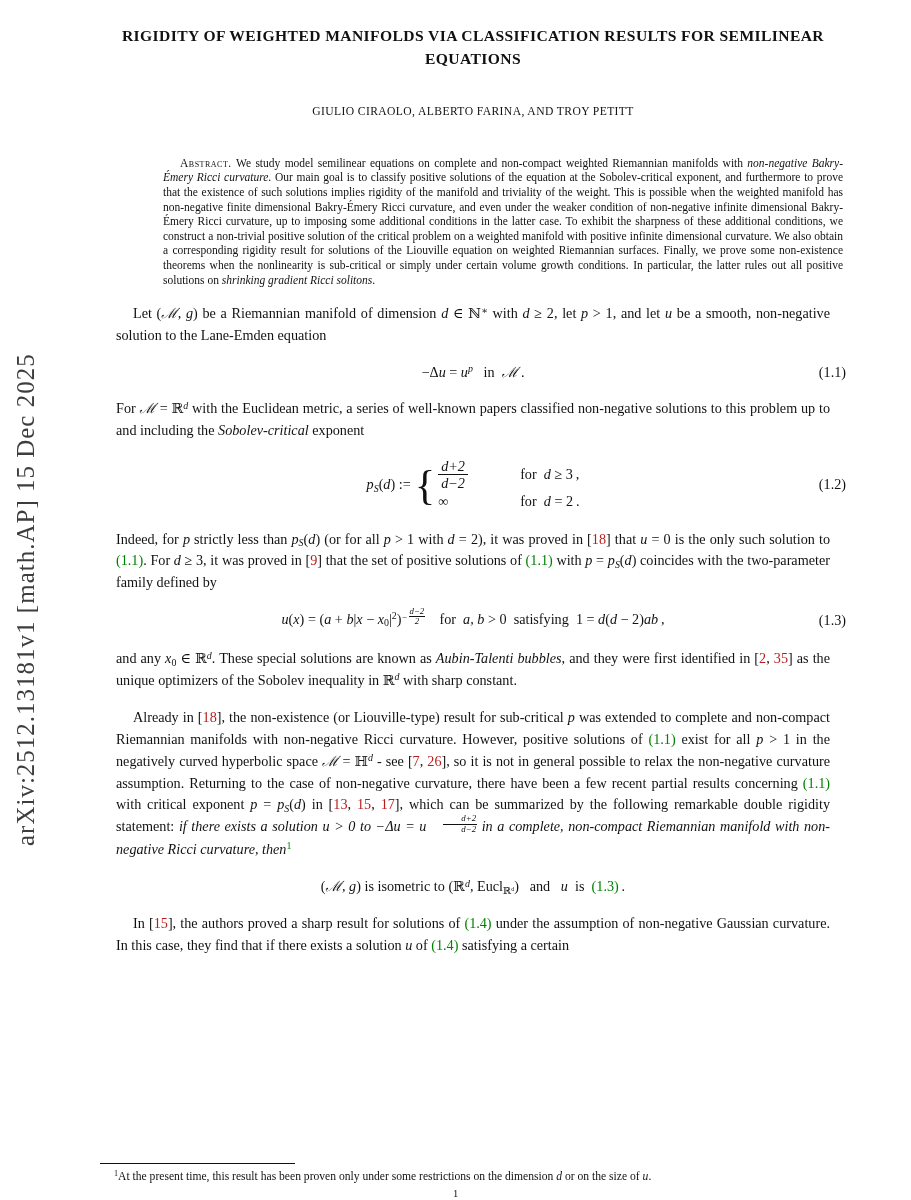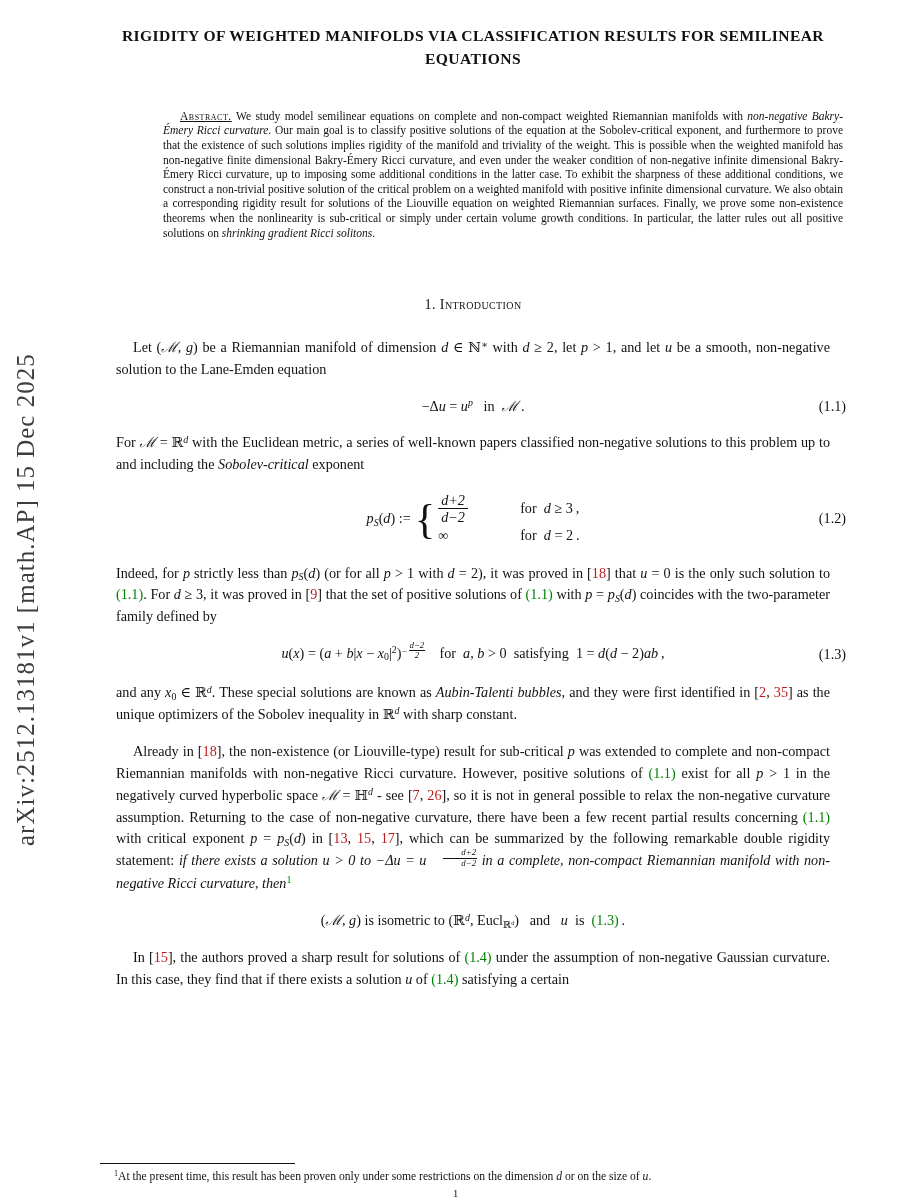--- a/index.html
+++ b/index.html
@@ -7,21 +7,21 @@
         font-family:"Liberation Serif","DejaVu Serif",serif;color:#111;}
   .stamp{position:absolute;left:12px;top:0;height:1200px;writing-mode:vertical-rl;
          transform:rotate(180deg);text-align:center;font-size:25px;color:#3d3d3d;
          letter-spacing:1px;white-space:nowrap;}
   .content{position:absolute;top:8px;left:100px;width:746px;}
   .title{margin:16px;text-align:center;font-size:15.6px;font-weight:bold;letter-spacing:0.4px;
          line-height:1.5;}
   .authors{margin-top:34px;text-align:center;font-size:11.6px;letter-spacing:0.4px;}
   .abstract{margin:38px 3px 0 63px;font-size:11.5px;line-height:1.27;text-align:justify;
             text-indent:17px;}
-  .abs-label{font-variant:small-caps;letter-spacing:0.5px;text-decoration:underline;}
+  .abs-label{font-variant:small-caps;letter-spacing:0.5px;}
   .section{margin:56px 0 24px 0;text-align:center;font-size:14.2px;font-weight:normal;
            font-variant:small-caps;letter-spacing:0.4px;}
   .p{margin:16px;font-size:14.2px;line-height:1.53;text-align:justify;}
   .ind{text-indent:17px;}
   .m{font-style:italic;}
   .it{font-style:italic;}
   .cite{color:#b91c1c;}
   .eqref{color:#008000;}
   .sup{font-size:70%;position:relative;top:-0.45em;}
   .sub{font-size:70%;position:relative;top:0.25em;}
@@ -53,24 +53,24 @@
 <body>
 
 <div class="page">
 
   <div class="stamp">arXiv:2512.13181v1  [math.AP]  15 Dec 2025</div>
 
   <div class="content">
 
     <h1 class="title">RIGIDITY OF WEIGHTED MANIFOLDS VIA CLASSIFICATION RESULTS FOR SEMILINEAR EQUATIONS</h1>
 
+    <div class="authors">GIULIO CIRAOLO, ALBERTO FARINA, AND TROY PETITT</div>
 
     <div class="abstract"><span class="abs-label">Abstract.</span><span><span>&nbsp;We study model semilinear equations on complete and non-compact weighted Riemannian manifolds with </span><span class="it">non-negative Bakry-Émery Ricci curvature</span><span>.  Our main goal is to classify positive solutions of the equation at the Sobolev-critical exponent, and furthermore to prove that the existence of such solutions implies rigidity of the manifold and triviality of the weight.  This is possible when the weighted manifold has non-negative finite dimensional Bakry-Émery Ricci curvature, and even under the weaker condition of non-negative infinite dimensional Bakry-Émery Ricci curvature, up to imposing some additional conditions in the latter case.  To exhibit the sharpness of these additional conditions, we construct a non-trivial positive solution of the critical problem on a weighted manifold with positive infinite dimensional curvature.  We also obtain a corresponding rigidity result for solutions of the Liouville equation on weighted Riemannian surfaces.  Finally, we prove some non-existence theorems when the nonlinearity is sub-critical or simply under certain volume growth conditions.  In particular, the latter rules out all positive solutions on </span><span class="it">shrinking gradient Ricci solitons</span><span>.</span></span></div>
 
-    <h2 class="section">1. Introduction</h2>
 
     <p class="p ind"><span>Let (</span><span class="m">ℳ</span><span>, </span><span class="m">g</span><span>) be a Riemannian manifold of dimension </span><span class="m">d</span><span> ∈ ℕ</span><span class="sup">∗</span><span> with </span><span class="m">d</span><span> ≥ 2, let </span><span class="m">p</span><span> &gt; 1, and let </span><span class="m">u</span><span> be a smooth, non-negative solution to the Lane-Emden equation</span></p>
 
     <div class="eq">
       <span><span>−Δ</span><span class="m">u</span><span> = </span><span class="m">u</span><span class="m sup">p</span><span>&nbsp;&nbsp;&nbsp;in&nbsp;&nbsp;</span><span class="m">ℳ</span><span> .</span></span>
       <span class="eqn">(1.1)</span>
     </div>
 
     <p class="p"><span>For </span><span class="m">ℳ</span><span> = ℝ</span><span class="m sup">d</span><span> with the Euclidean metric, a series of well-known papers classified non-negative solutions to this problem up to and including the </span><span class="it">Sobolev-critical</span><span> exponent</span></p>
 

